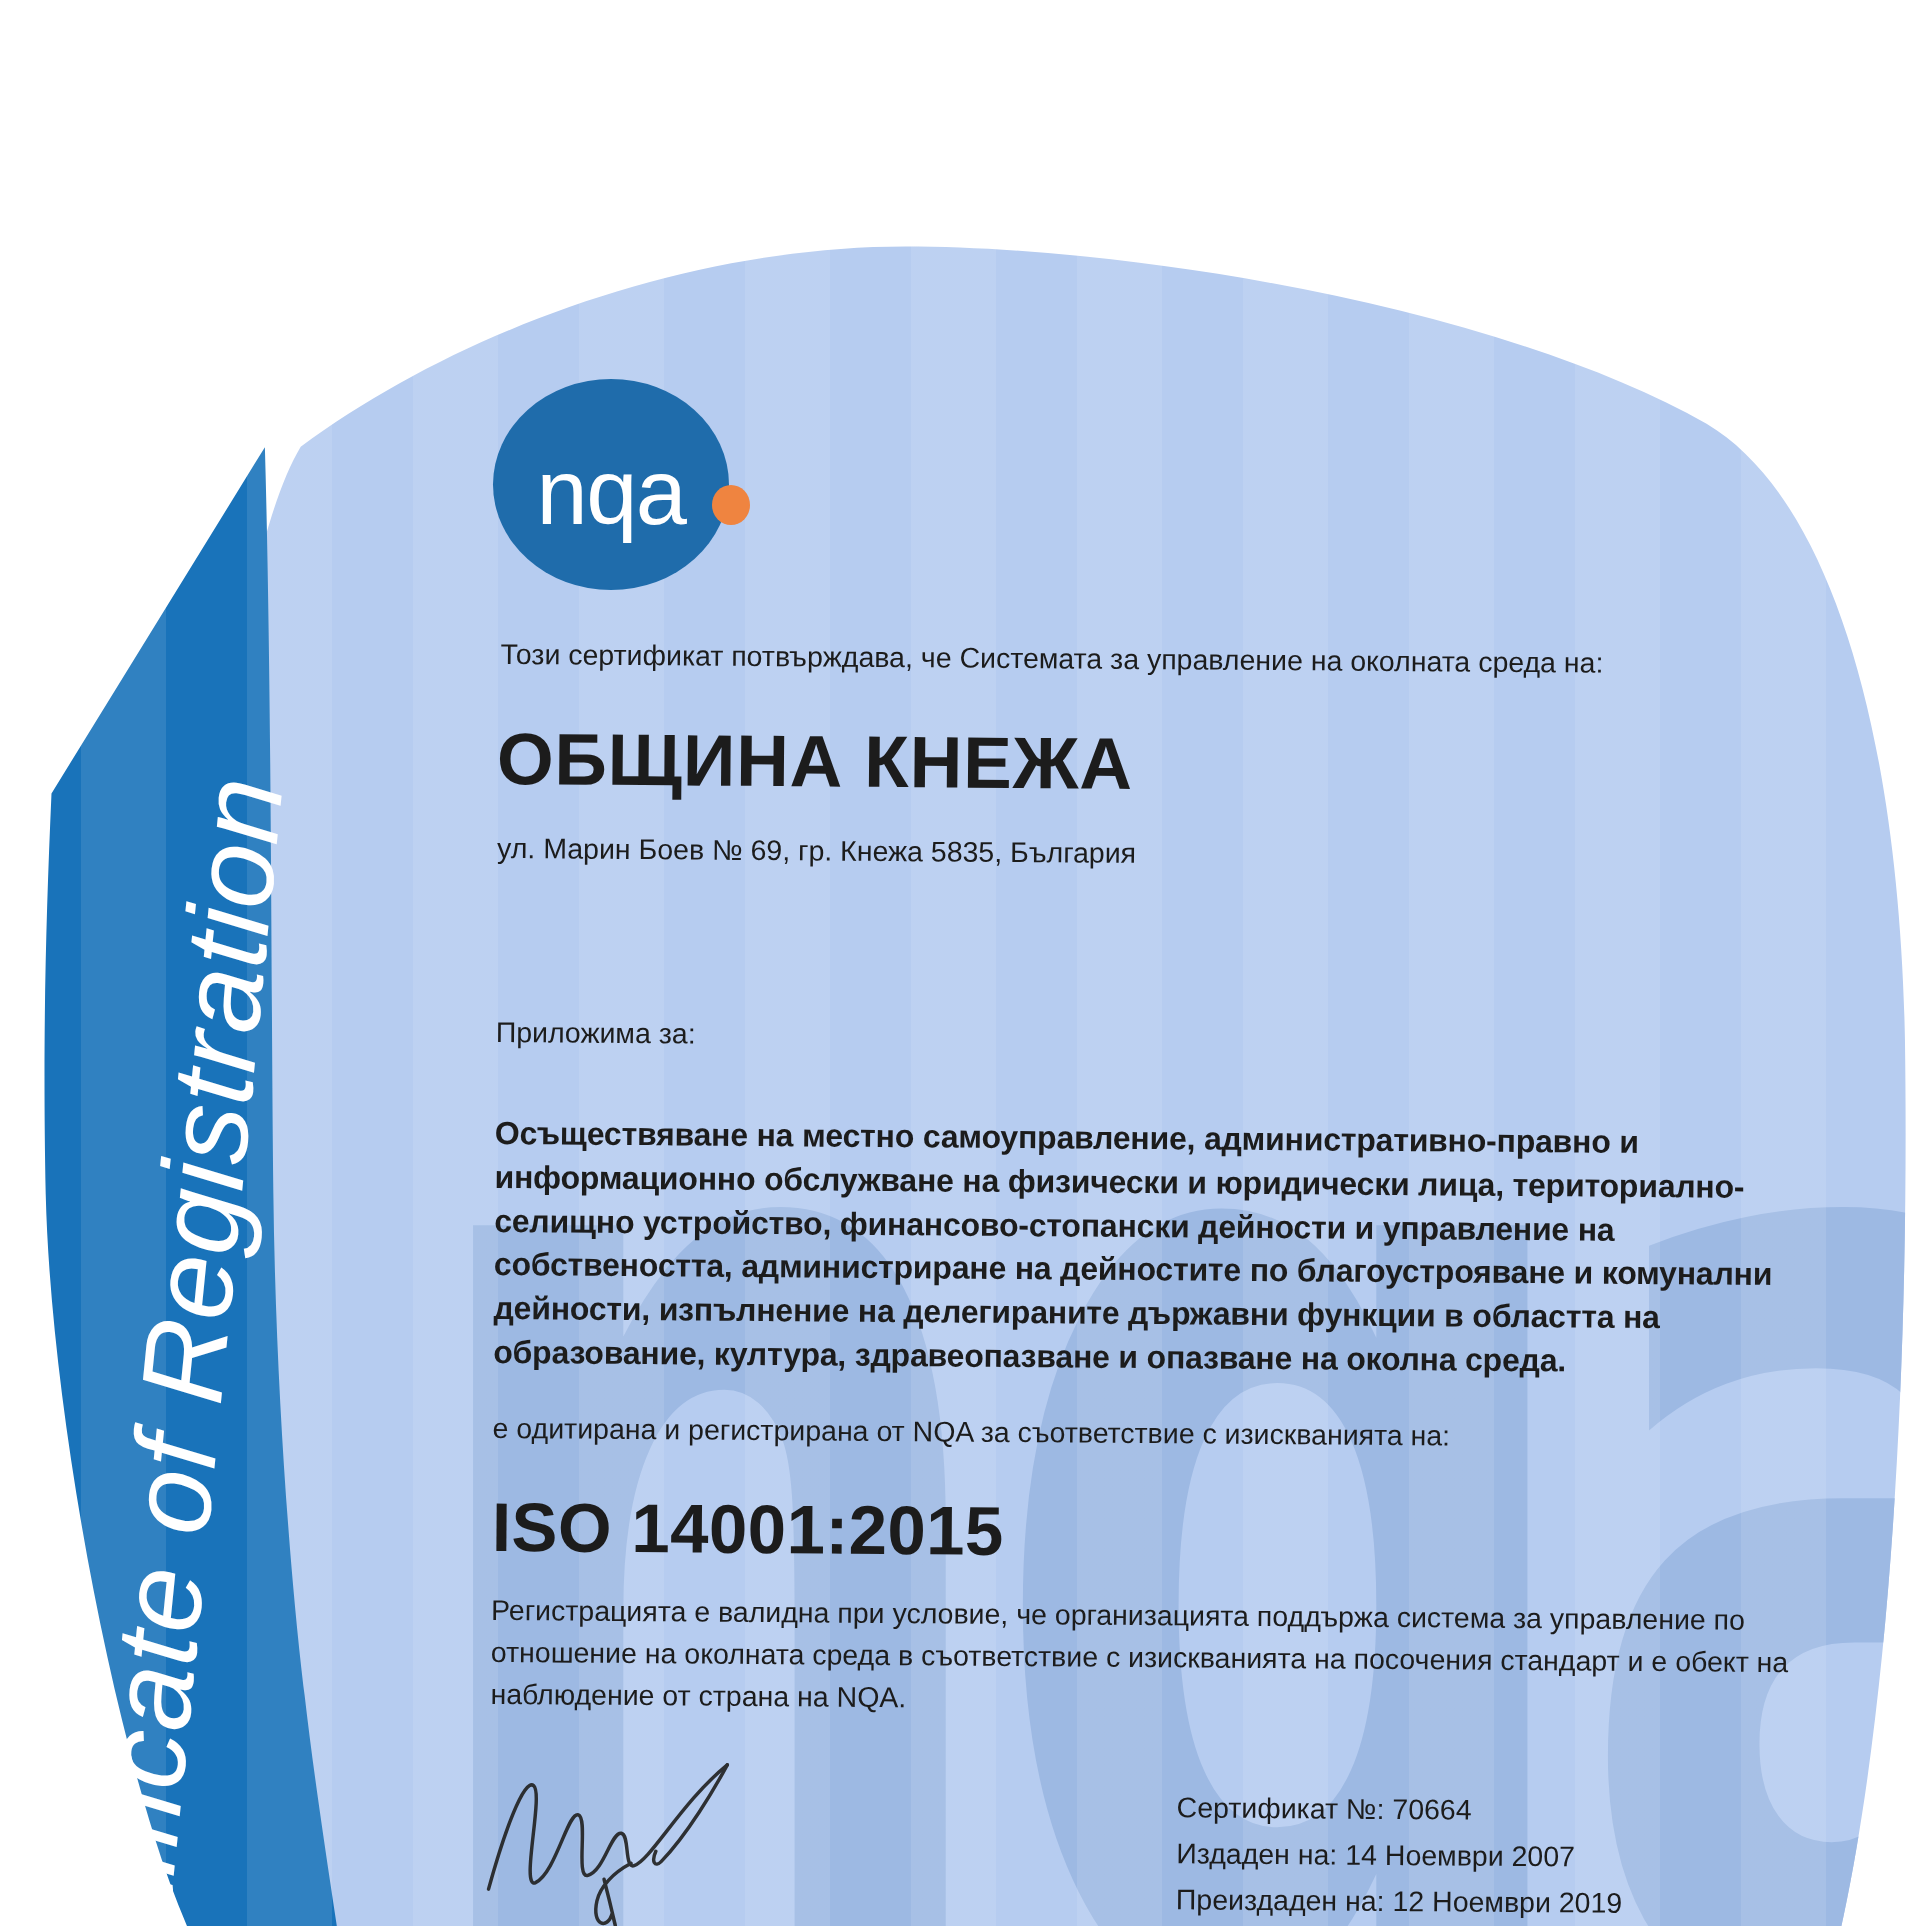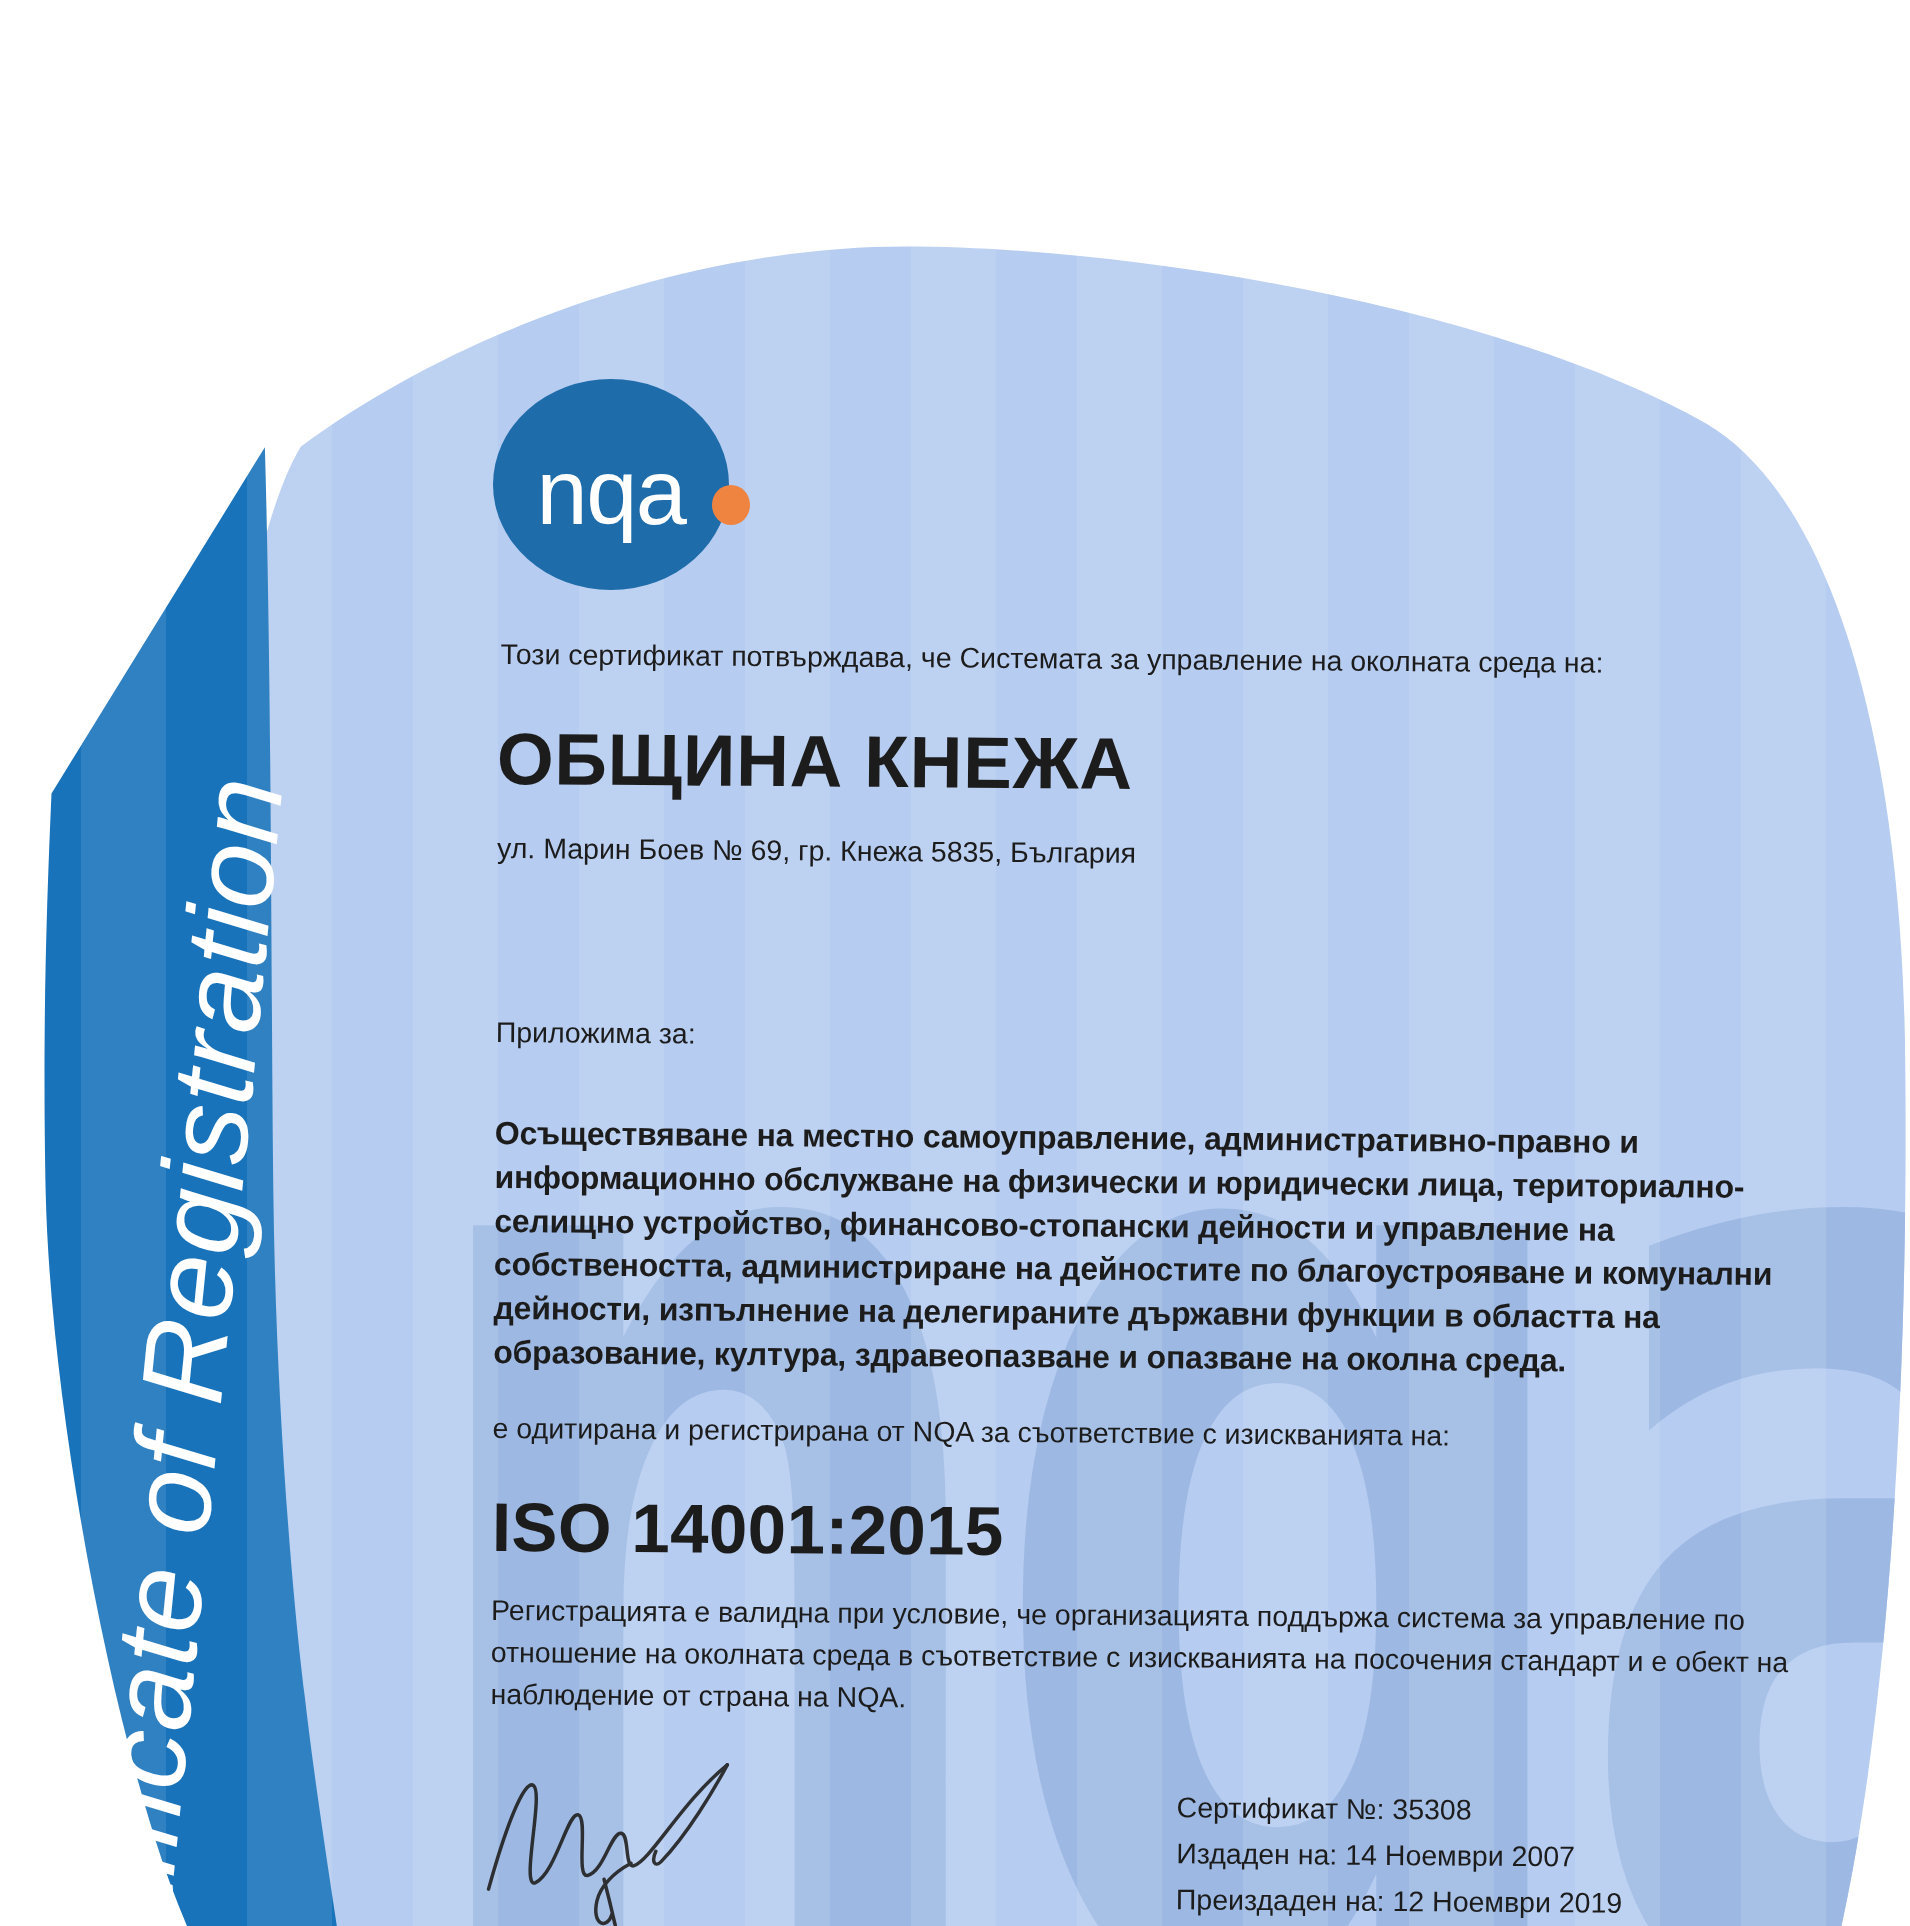--- a/index.html
+++ b/index.html
@@ -167,21 +167,21 @@
       <path d="M648 72 C615 135 545 255 478 325 C462 341 452 326 464 298"></path>
       <path d="M330 372 C352 455 372 540 352 460 C340 505 298 492 312 428 C320 392 352 356 400 330"></path>
     </g>
   </svg>
 
   <div id="signatory-title" class="abs body-text">Управляващ Директор</div>
 
   <div id="certificate-details" class="abs">
     <div class="detail-row">
       <span>Сертификат №:</span>
-      <span>35308</span>
+      <span>70664</span>
     </div>
     <div class="detail-row">
       <span>Издаден на:</span>
       <span>14 Ноември 2007</span>
     </div>
     <div class="detail-row">
       <span>Преиздаден на:</span>
       <span>12 Ноември 2019</span>
     </div>
 

